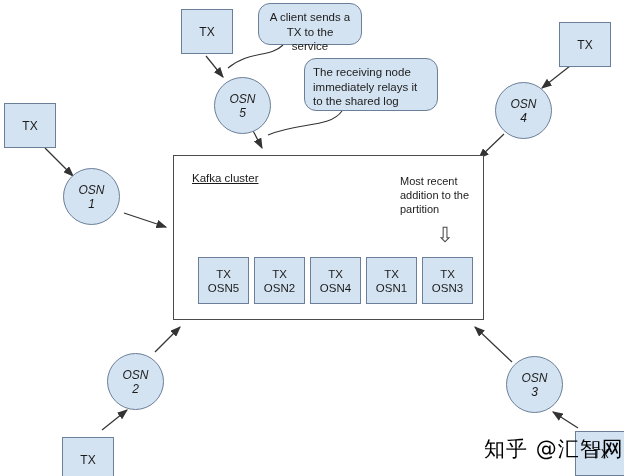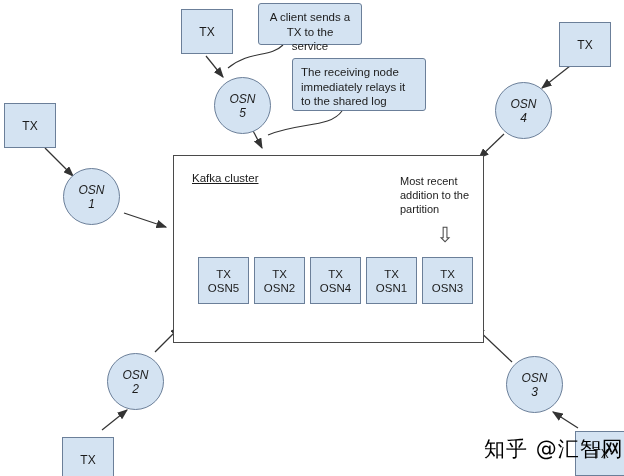--- a/index.html
+++ b/index.html
@@ -47,21 +47,21 @@
     width: 57px;
     height: 57px;
     border-radius: 50%;
     font-style: italic;
   }
   .kafka-box {
     position: absolute;
     left: 173px;
     top: 155px;
     width: 311px;
-    height: 188px;
+    height: 165px;
     box-sizing: border-box;
     background: #ffffff;
     border: 1px solid #4a4a4a;
   }
   .kafka-title {
     position: absolute;
     left: 18px;
     top: 16px;
     font-size: 11.5px;
     color: #1b1b1b;
@@ -106,35 +106,35 @@
     justify-content: center;
     font-size: 11.5px;
     line-height: 14px;
     color: #1b1b1b;
   }
   .callout {
     position: absolute;
     box-sizing: border-box;
     background: #d4e3f2;
     border: 1px solid #6b7f99;
-    border-radius: 3px;
+    border-radius: 12px;
     color: #1b1b1b;
     font-size: 11.5px;
     line-height: 14.5px;
     padding: 6px 8px;
   }
   #callout-1 {
     left: 258px;
     top: 3px;
     width: 104px;
     height: 42px;
     text-align: center;
   }
   #callout-2 {
-    left: 292px;
+    left: 304px;
     top: 58px;
     width: 134px;
     height: 53px;
     text-align: left;
   }
   .watermark {
     position: absolute;
     left: 484px;
     top: 437px;
     font-size: 21px;

